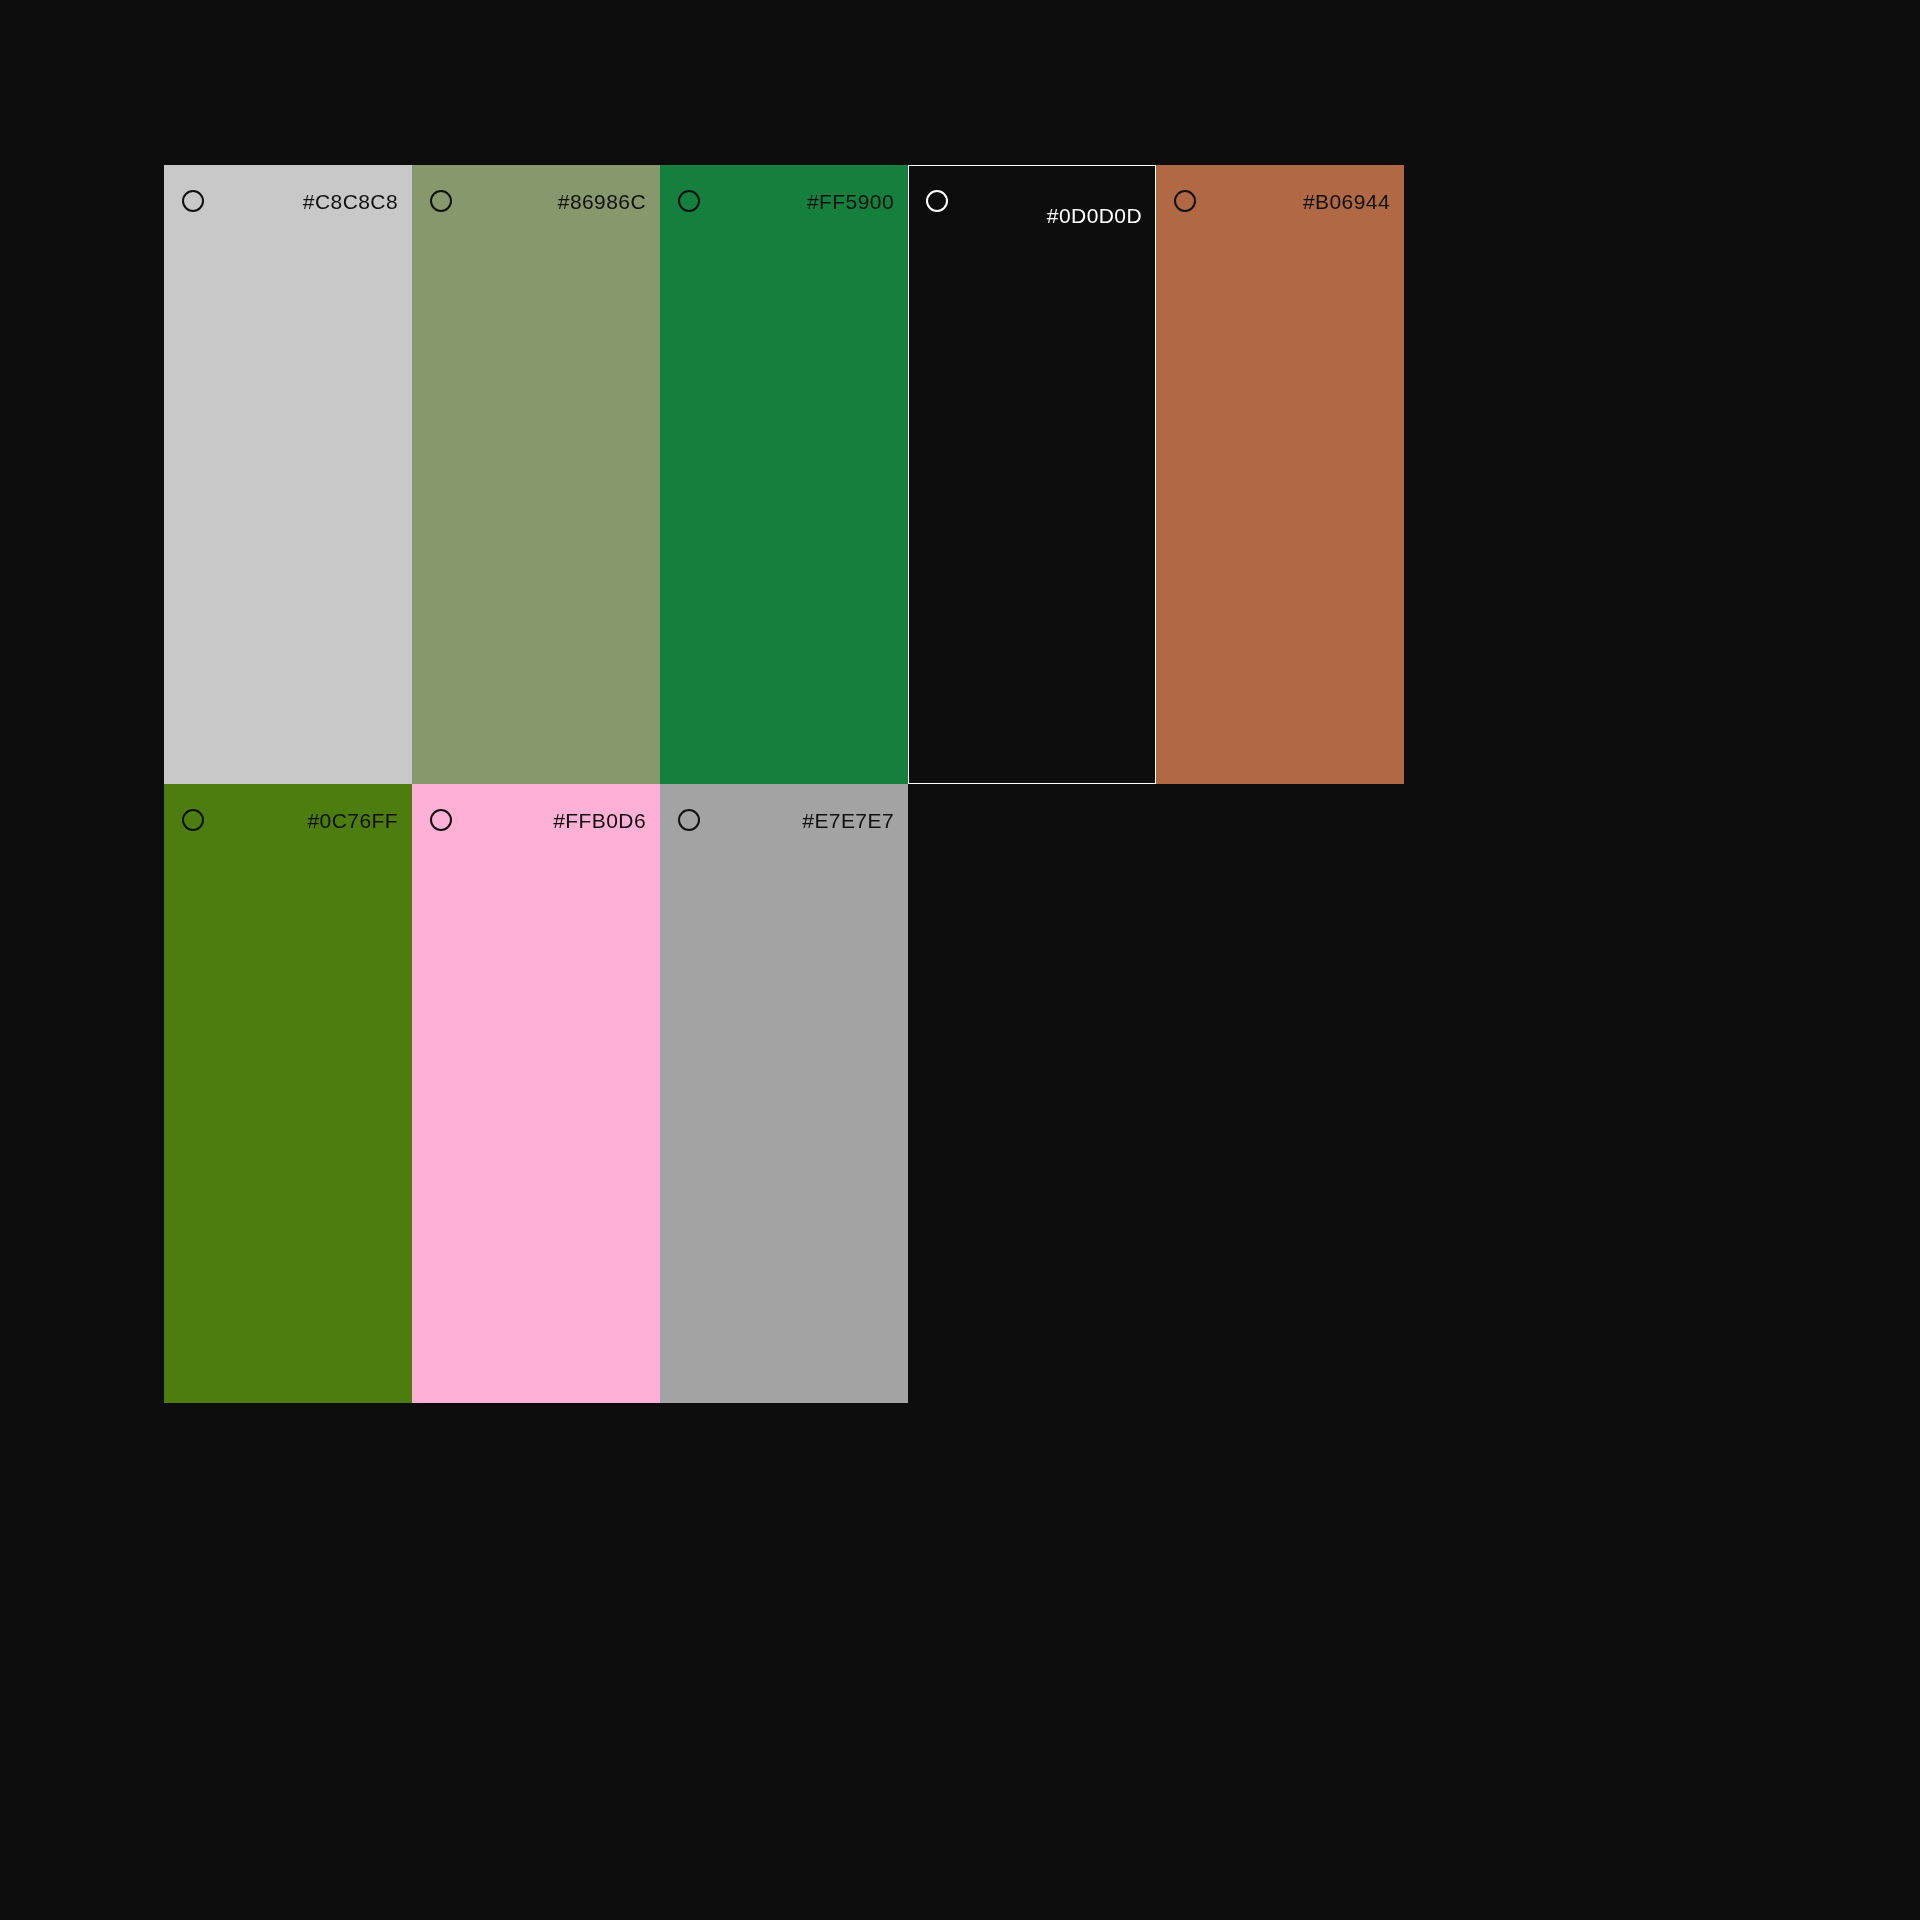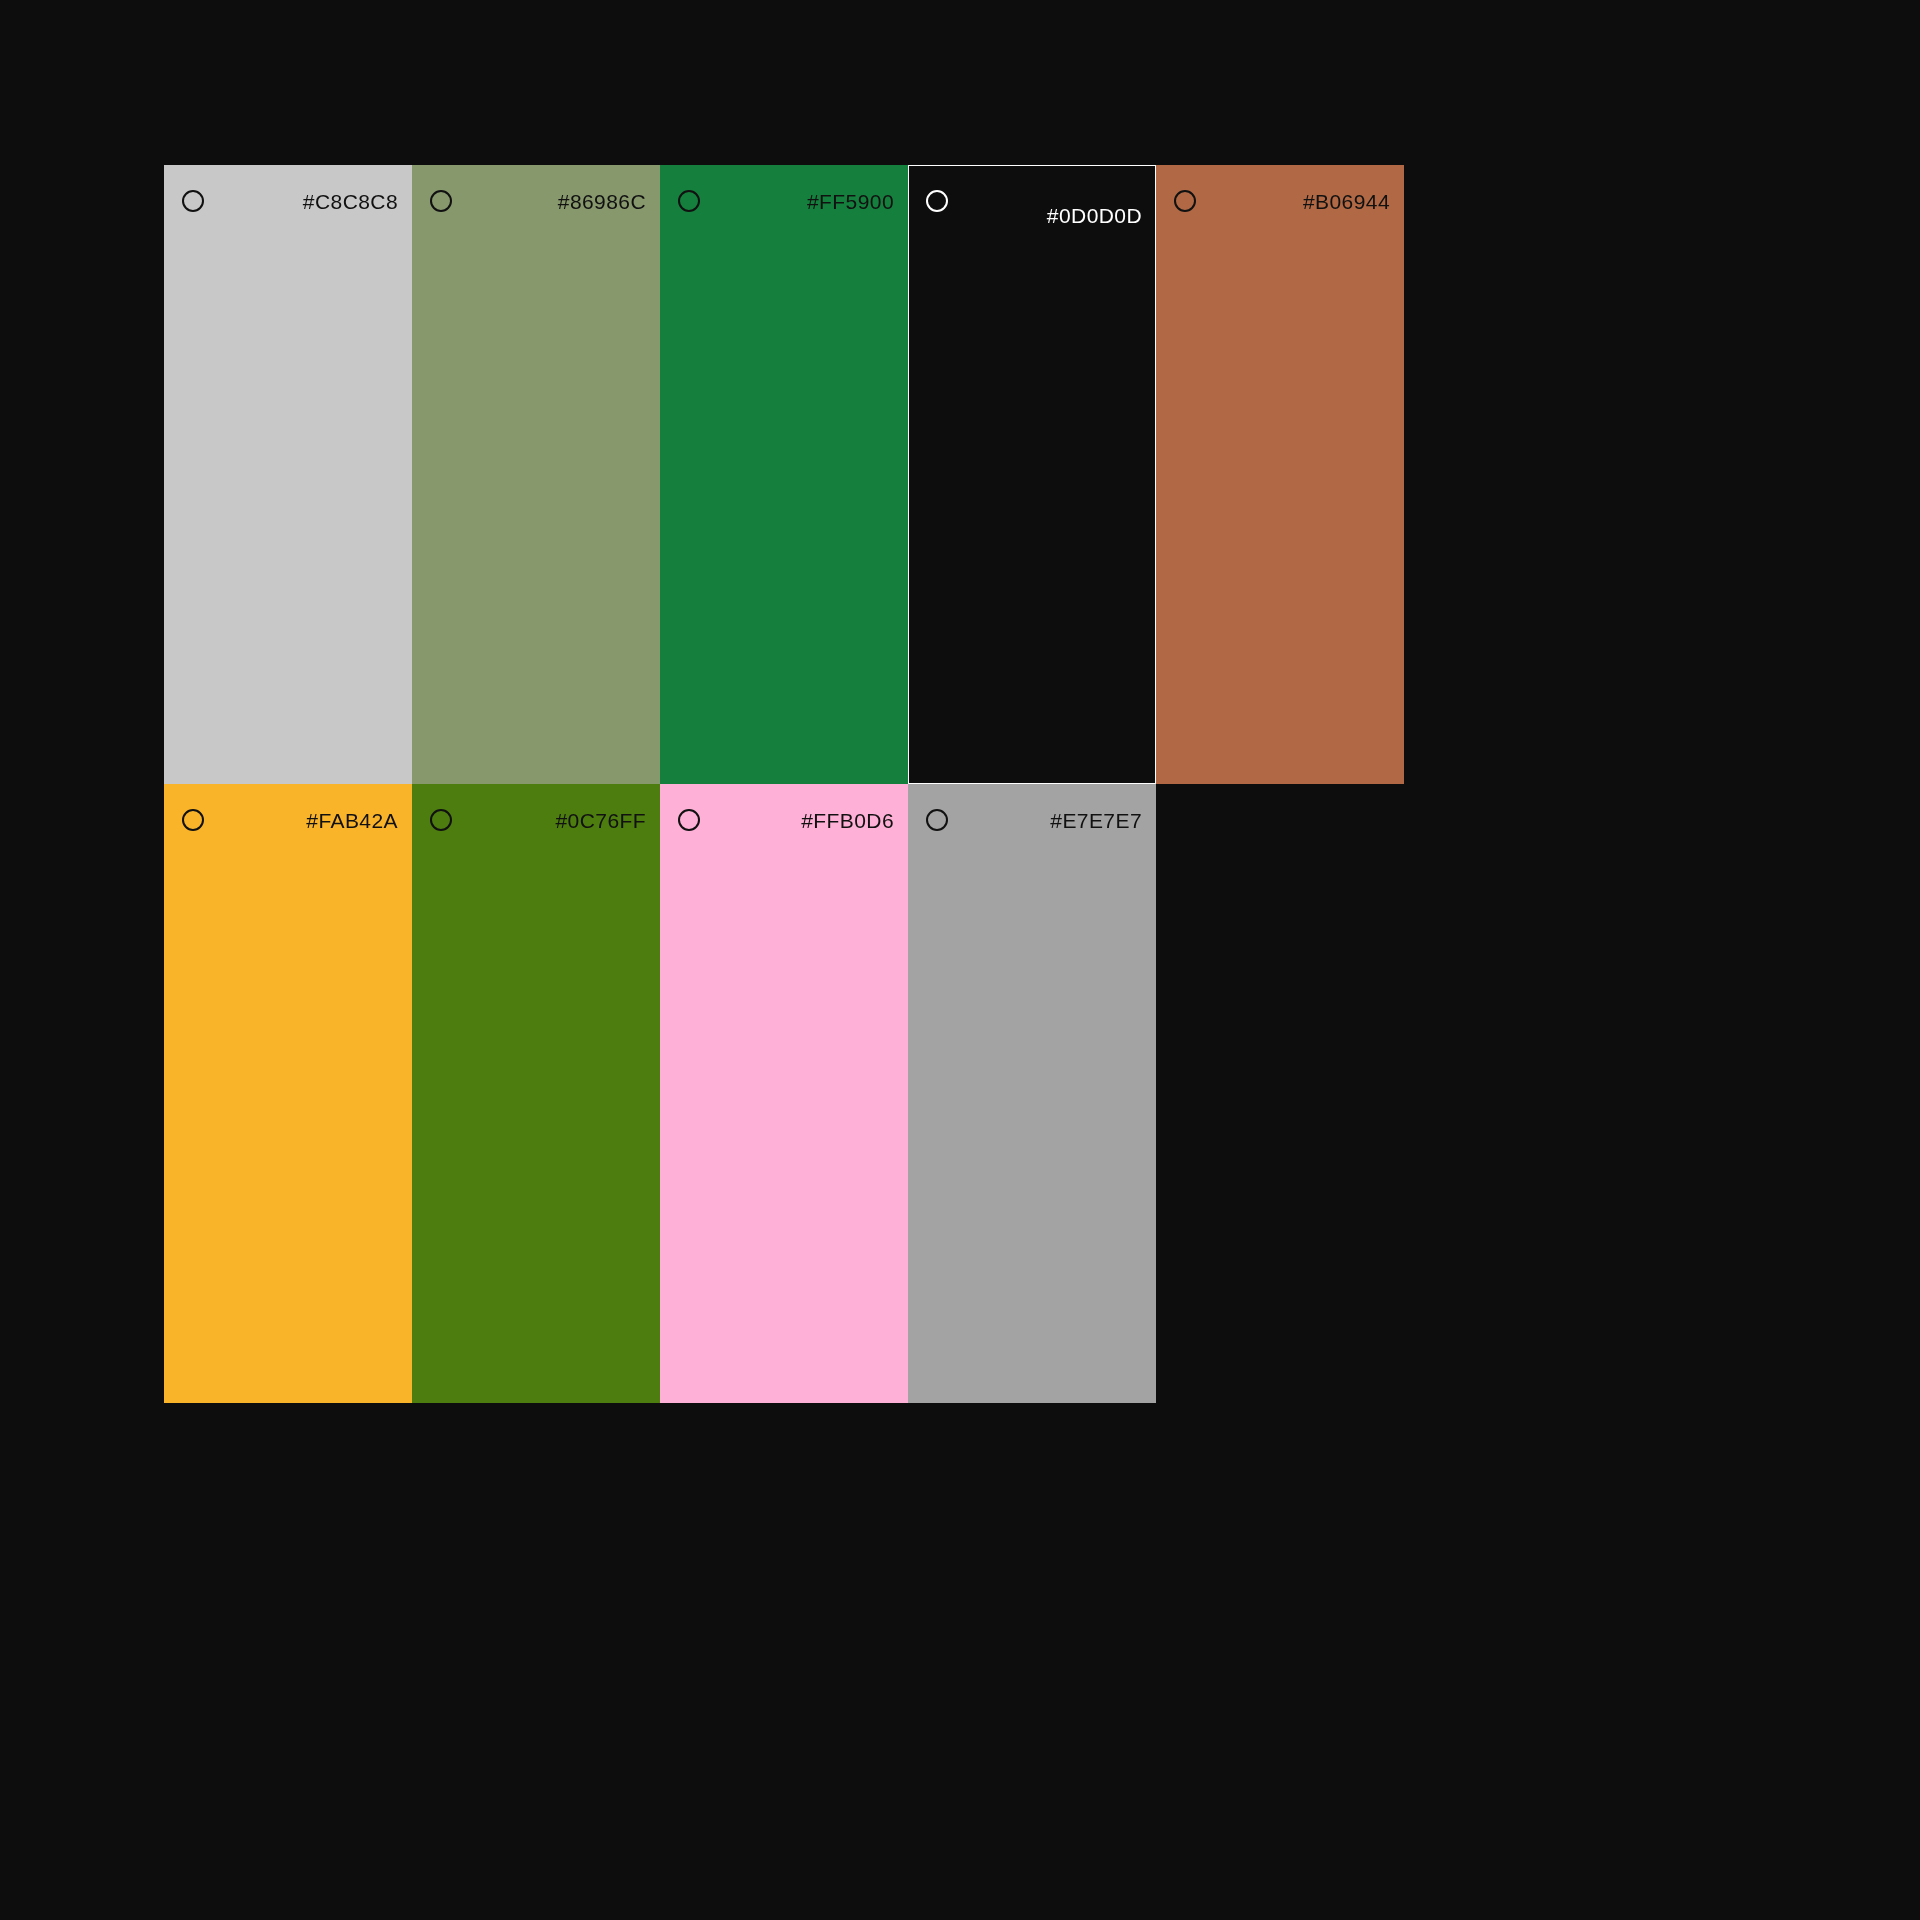--- a/index.html
+++ b/index.html
@@ -117,26 +117,20 @@
           <span class="circle-icon"></span>
           <span class="hex-label">#0D0D0D</span>
         </div>
       </div>
       <div class="swatch" style="background: rgb(176, 105, 68);">
         <div class="swatch-header">
           <span class="circle-icon"></span>
           <span class="hex-label">#B06944</span>
         </div>
       </div>
-      <div class="swatch" style="background: rgb(250, 180, 42);">
-        <div class="swatch-header">
-          <span class="circle-icon"></span>
-          <span class="hex-label">#FAB42A</span>
-        </div>
-      </div>
       <div class="swatch" style="background: #4d7c0f;">
         <div class="swatch-header">
           <span class="circle-icon"></span>
           <span class="hex-label">#0C76FF</span>
         </div>
       </div>
       <div class="swatch" style="background: rgb(255, 176, 214);">
         <div class="swatch-header">
           <span class="circle-icon"></span>
           <span class="hex-label">#FFB0D6</span>

